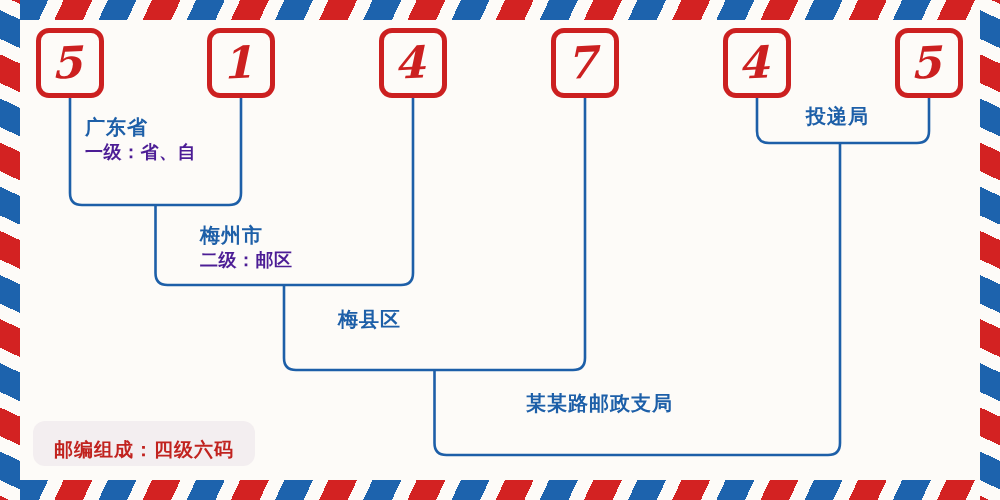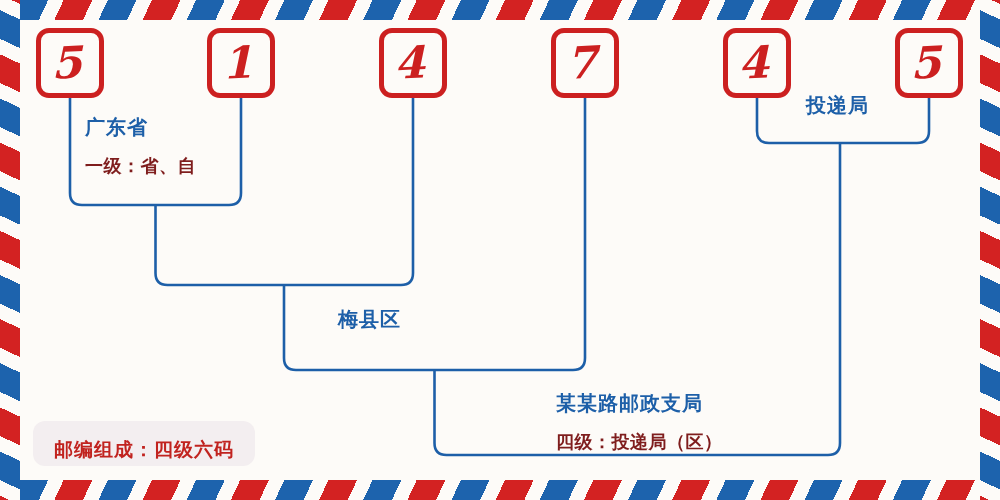--- a/index.html
+++ b/index.html
@@ -71,26 +71,26 @@
   
   .label-group{position:absolute;text-align:left;z-index:30;line-height:1.12;white-space:nowrap;}
   .label-title{
     color:#1d5fa8;
     font-family:"DejaVu Serif", serif;
     font-weight:bold;
     font-size:20px;
     letter-spacing:1px;
   }
   .label-sub{
-    color:#7f1d1d;
+    color:#4c1d95;
     font-family:"DejaVu Sans", sans-serif;
     font-weight:bold;
     font-size:18px;
     letter-spacing:0.5px;
-    margin-top:18px;
+    margin-top:4px;
   }
   .label-sub .l2{display:block;}
 
   .label-simple{
     position:absolute;z-index:30;
     color:#1d5fa8;
     font-family:"DejaVu Serif", serif;
     font-weight:bold;
     font-size:20px;
     letter-spacing:1px;
@@ -153,43 +153,44 @@
   <div class="digit-box" style="left:551px;top:28px;">
     <span class="digit-glyph">7</span>
   </div>
   <div class="digit-box" style="left:723px;top:28px;">
     <span class="digit-glyph">4</span>
   </div>
   <div class="digit-box" style="left:895px;top:28px;">
     <span class="digit-glyph">5</span>
   </div>
 
-  <div class="label-simple" style="left:806px;top:92px;">
+  <div class="label-simple" style="left:806px;top:103px;">
     <span>投递局</span>
   </div>
 
   <div class="label-group" style="left:85px;top:116px;width:145px;">
     <div class="label-title">广东省</div>
     <div class="label-sub">
       <span class="l1">一级：省、自</span>
     </div>
   </div>
 
   <div class="label-group" style="left:200px;top:224px;width:170px;">
+    <div class="label-title">梅州市</div>
+    <div class="label-sub">
+      <span class="l1">二级：邮区</span>
+    </div>
   </div>
 
   <div class="label-group" style="left:338px;top:308px;width:230px;">
     <div class="label-title">梅县区</div>
   </div>
 
-  <div class="label-group" style="left:556px;top:392px;width:220px;">
+  <div class="label-group" style="left:526px;top:392px;width:220px;">
     <div class="label-title">某某路邮政支局</div>
-    <div class="label-sub">
-      <span class="l1">四级：投递局（区）</span>
-    </div>
   </div>
 
   <div class="badge">
     <span class="badge-text">邮编组成：四级六码</span>
   </div>
 
   <div class="airmail-edge airmail-top">
       <div class="stripes"></div>
     </div>
   <div class="airmail-edge airmail-bottom">

